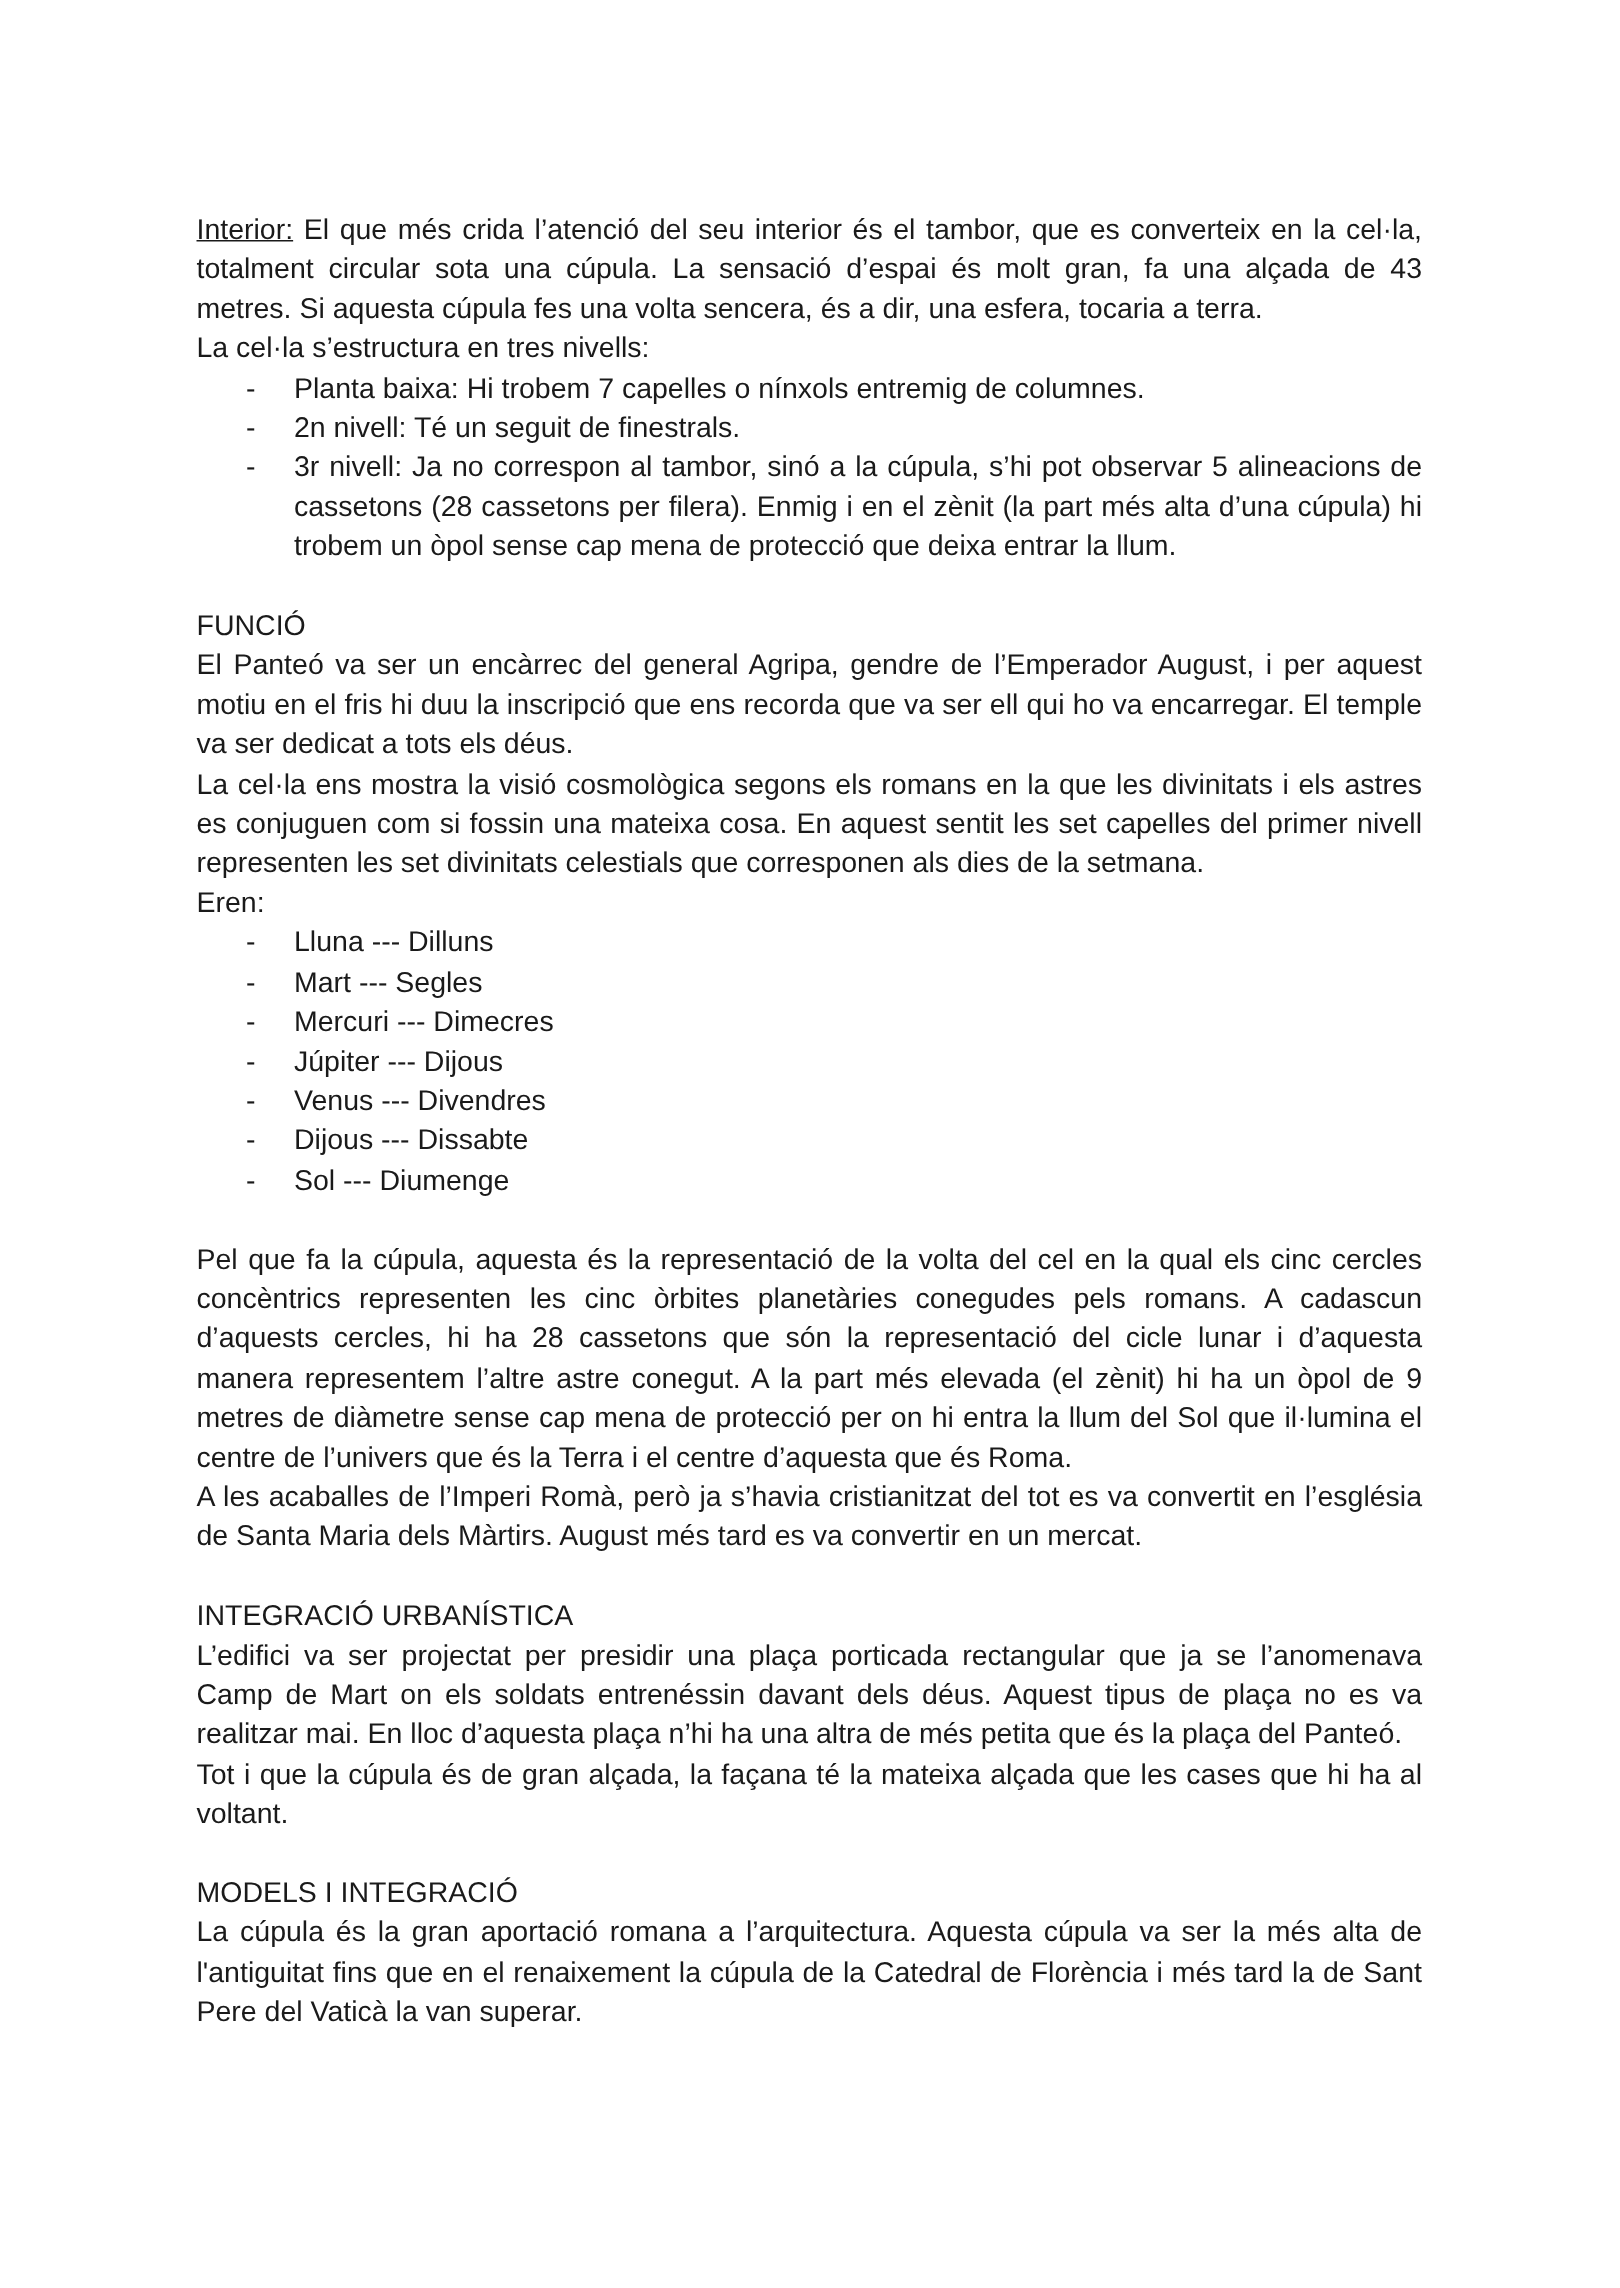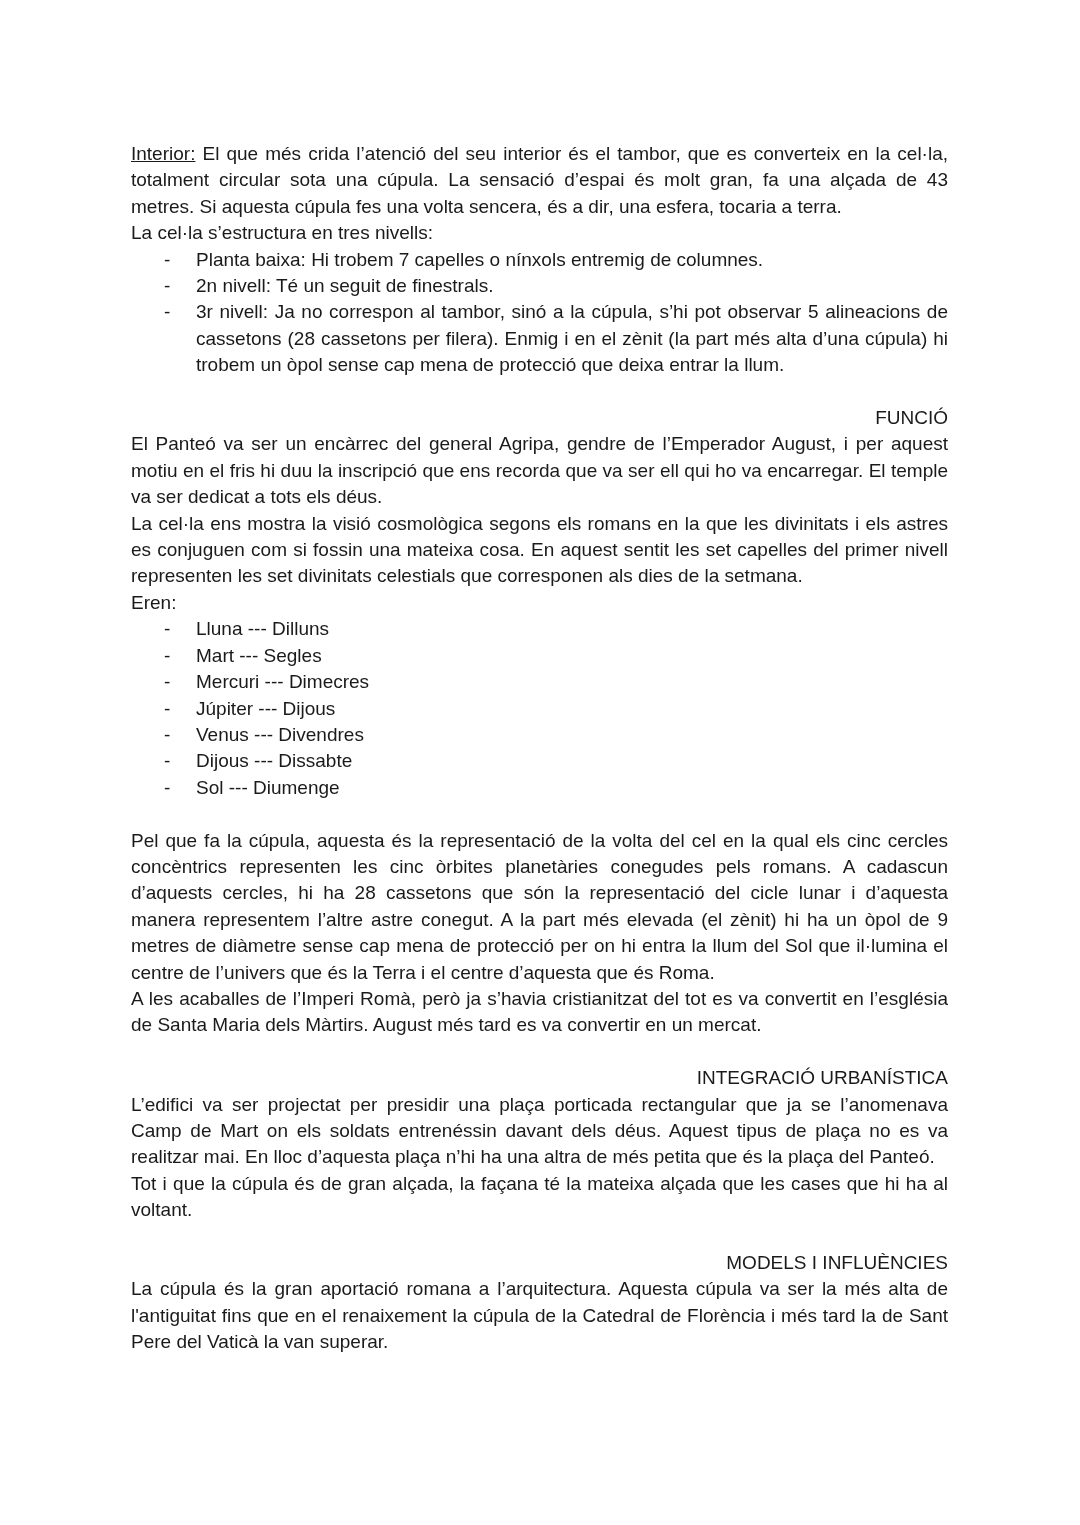--- a/index.html
+++ b/index.html
@@ -25,21 +25,20 @@
       margin-top: 12px;
     }
     .p {
       margin: 0;
       text-align: justify;
       text-align-last: left;
     }
     .u { text-decoration: underline; }
     .heading {
       margin: 0;
-      text-align: right;
     }
     .gap {
       height: 26.4px;
     }
     ul.dash {
       list-style: none;
       margin: 0;
       padding: 0;
     }
     ul.dash li {
@@ -89,16 +88,16 @@
   <p class="p">A les acaballes de l’Imperi Romà, però ja s’havia cristianitzat del tot es va convertit en l’església de Santa Maria dels Màrtirs. August més tard es va convertir en un mercat.</p>
 
   <div class="gap"></div>
 
   <p class="heading">INTEGRACIÓ URBANÍSTICA</p>
   <p class="p">L’edifici va ser projectat per presidir una plaça porticada rectangular que ja se l’anomenava Camp de Mart on els soldats entrenéssin davant dels déus. Aquest tipus de plaça no es va realitzar mai. En lloc d’aquesta plaça n’hi ha una altra de més petita que és la plaça del Panteó.</p>
   <p class="p">Tot i que la cúpula és de gran alçada, la façana té la mateixa alçada que les cases que hi ha al voltant.</p>
 
   <div class="gap"></div>
 
-  <p class="heading">MODELS I INFLUÈNCIES</p>
+  <p class="heading">MODELS I INTEGRACIÓ</p>
   <p class="p">La cúpula és la gran aportació romana a l’arquitectura. Aquesta cúpula va ser la més alta de l'antiguitat fins que en el renaixement la cúpula de la Catedral de Florència i més tard la de Sant Pere del Vaticà la van superar.</p>
 
 </div>
 
 </body></html>

